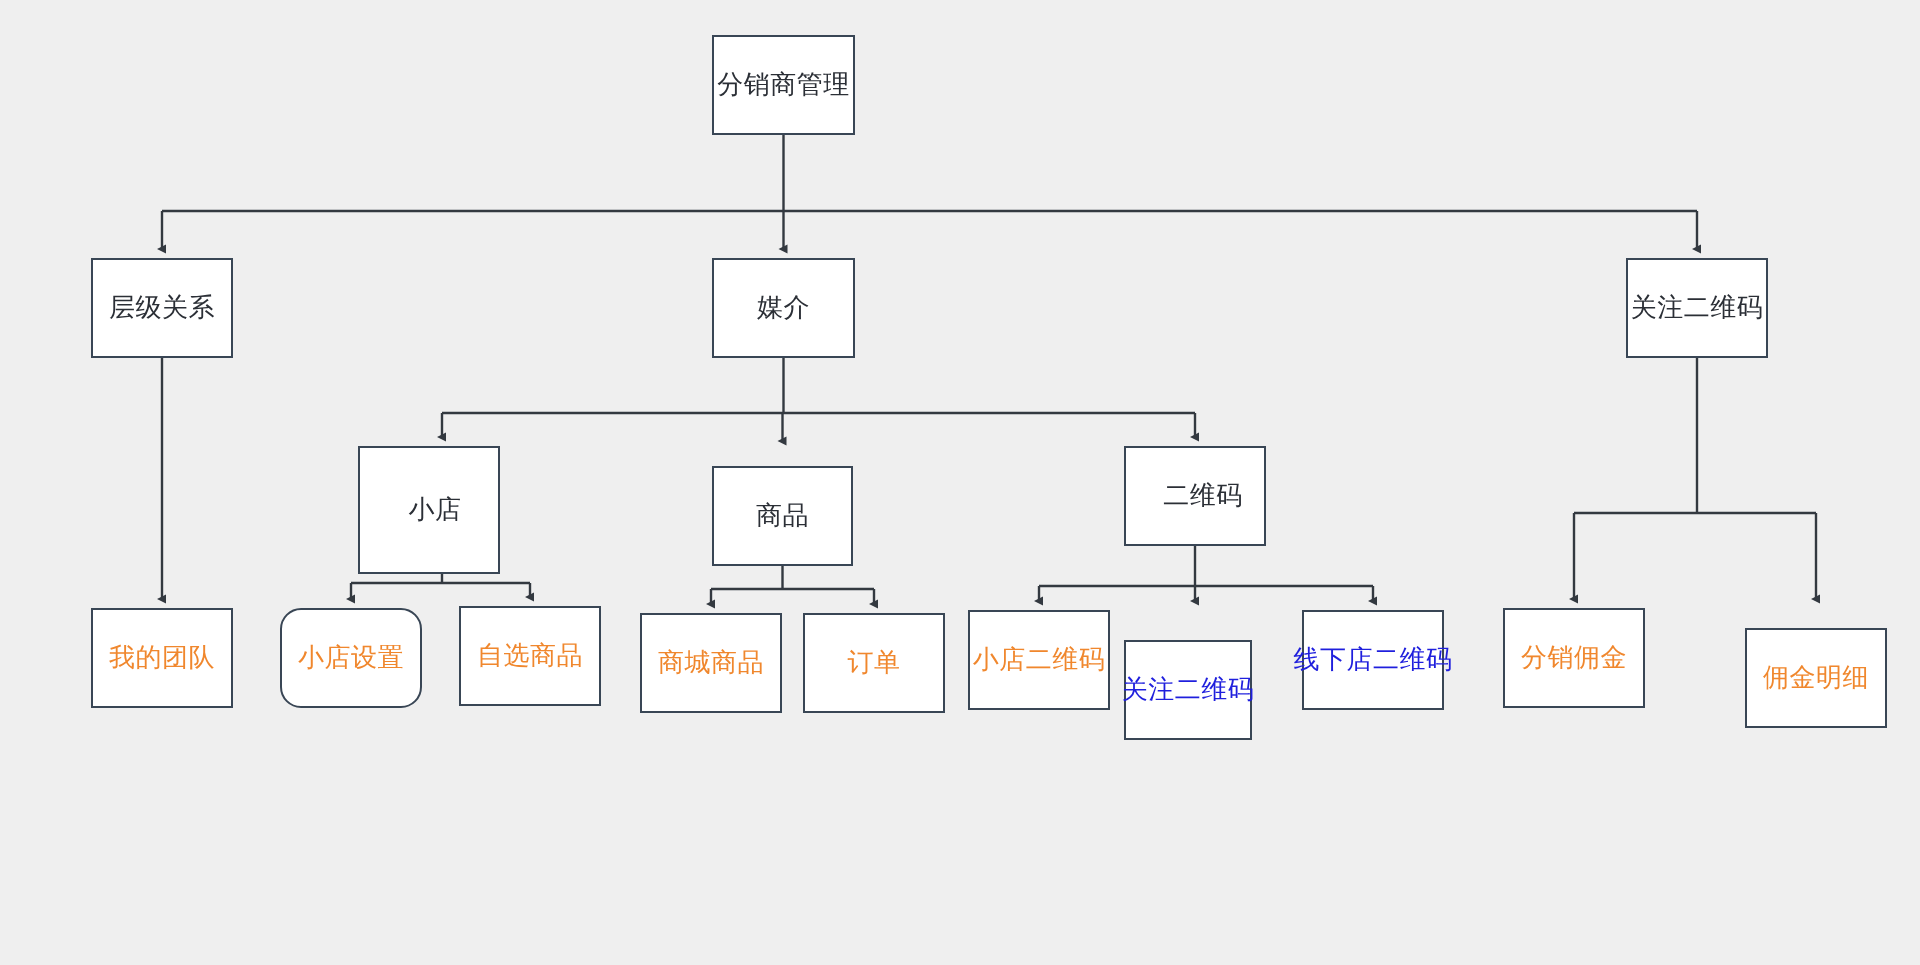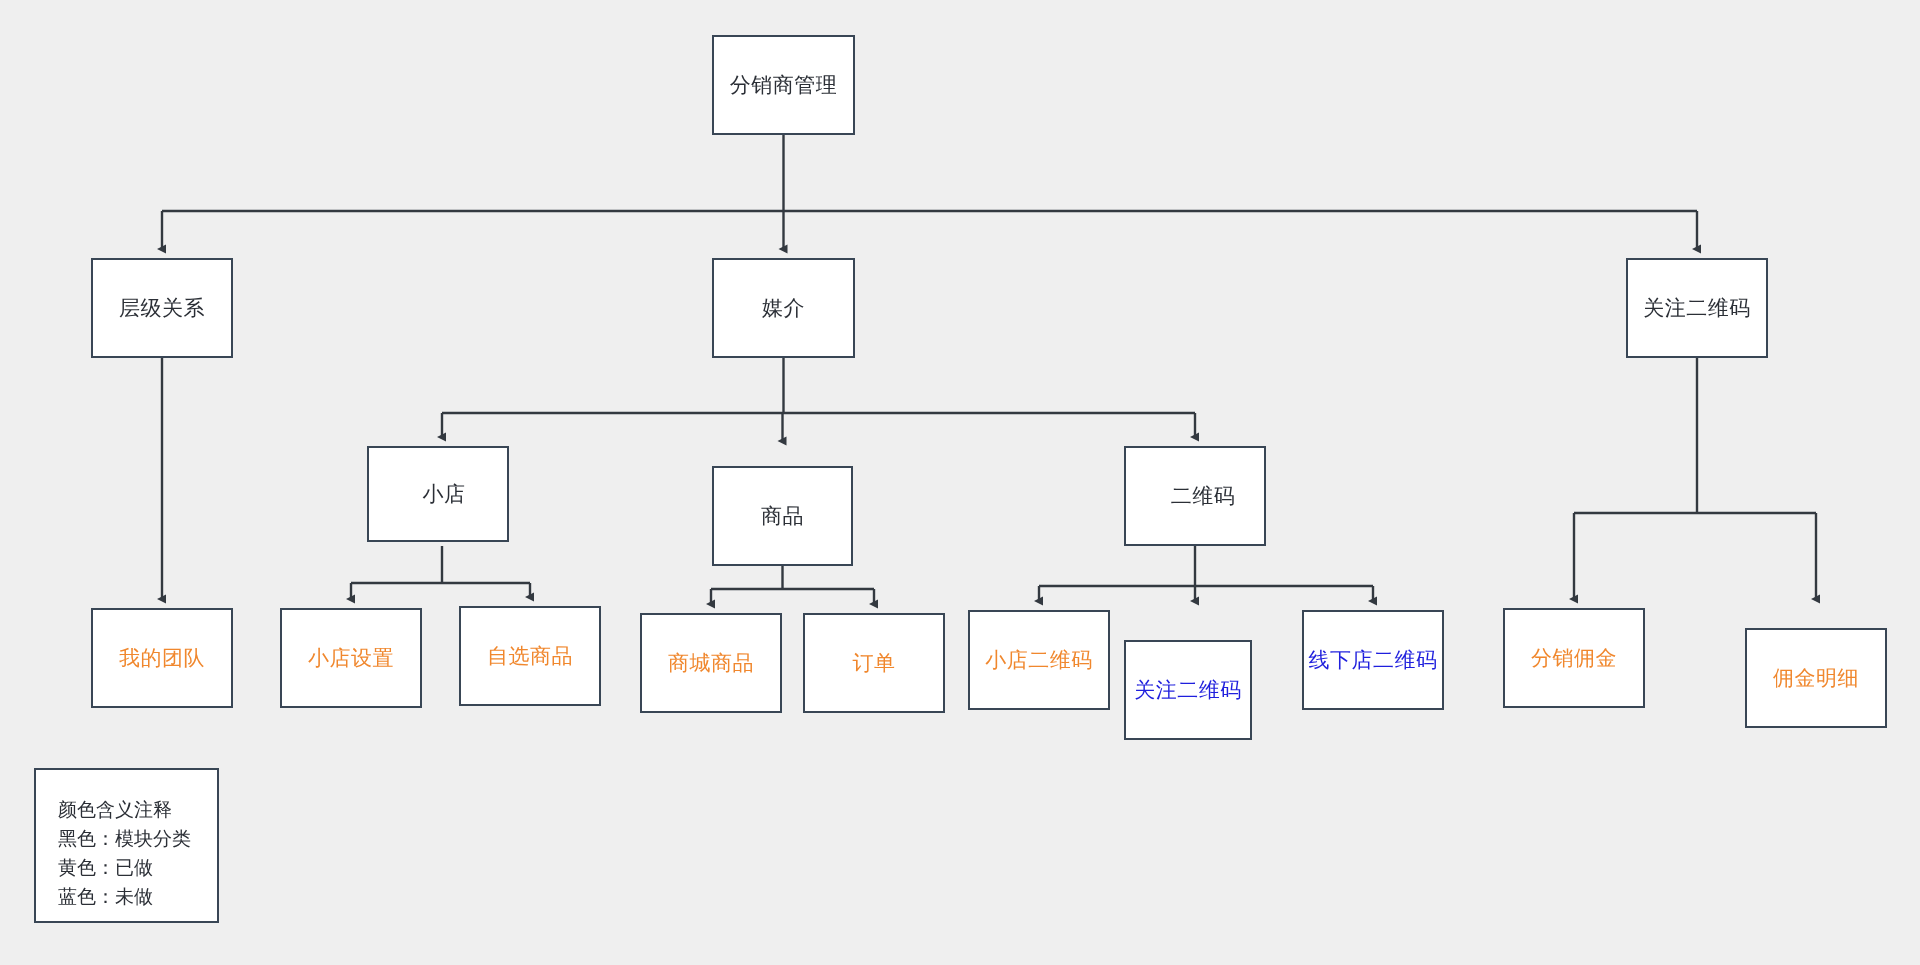--- a/index.html
+++ b/index.html
@@ -33,21 +33,21 @@
     background: #ffffff;
     border: 2px solid #394655;
     display: flex;
     align-items: center;
     justify-content: center;
     text-align: center;
     line-height: 1.2;
     z-index: 2;
   }
   .node .label {
-    font-size: 21px;
+    font-size: 26px;
     letter-spacing: 0.5px;
     white-space: nowrap;
   }
   .cat .label { color: #2b2f36; }
   .done .label { color: #f0872d; }
   .todo .label { color: #1f1fdd; }
   .legend {
     position: absolute;
     box-sizing: border-box;
     background: #ffffff;
@@ -111,33 +111,33 @@
       </div>
       <div class="node cat" style="left: 91px; top: 258px; width: 142px; height: 100px;">
         <span class="label">层级关系</span>
       </div>
       <div class="node cat" style="left: 712px; top: 258px; width: 143px; height: 100px;">
         <span class="label">媒介</span>
       </div>
       <div class="node cat" style="left: 1626px; top: 258px; width: 142px; height: 100px;">
         <span class="label">关注二维码</span>
       </div>
-      <div class="node cat" style="left: 367px; top: 446px; width: 142px; height: 96px; padding-left: 12px;">
+      <div class="node cat" style="left: 358px; top: 446px; width: 142px; height: 128px; padding-left: 12px;">
         <span class="label">小店</span>
       </div>
       <div class="node cat" style="left: 712px; top: 450px; width: 141px; height: 100px; margin-top: 16px;">
         <span class="label">商品</span>
       </div>
       <div class="node cat" style="left: 1124px; top: 446px; width: 142px; height: 100px; padding-left: 16px;">
         <span class="label">二维码</span>
       </div>
       <div class="node done" style="left: 91px; top: 608px; width: 142px; height: 100px;">
         <span class="label">我的团队</span>
       </div>
-      <div class="node done" style="left: 280px; top: 608px; width: 142px; height: 100px;">
+      <div class="node done" style="left: 280px; top: 608px; width: 142px; height: 100px; border-radius: 21px;">
         <span class="label">小店设置</span>
       </div>
       <div class="node done" style="left: 459px; top: 606px; width: 142px; height: 100px;">
         <span class="label">自选商品</span>
       </div>
       <div class="node done" style="left: 640px; top: 613px; width: 142px; height: 100px;">
         <span class="label">商城商品</span>
       </div>
       <div class="node done" style="left: 803px; top: 613px; width: 142px; height: 100px;">
         <span class="label">订单</span>
@@ -152,20 +152,14 @@
         <span class="label">线下店二维码</span>
       </div>
       <div class="node done" style="left: 1503px; top: 608px; width: 142px; height: 100px;">
         <span class="label">分销佣金</span>
       </div>
       <div class="node done" style="left: 1745px; top: 628px; width: 142px; height: 100px;">
         <span class="label">佣金明细</span>
       </div>
     </div>
 
-  <div class="legend" style="left: 34px; top: 768px; width: 185px; height: 155px;">
-    <div class="legend-line">颜色含义注释</div>
-    <div class="legend-line">黑色：模块分类</div>
-    <div class="legend-line">黄色：已做</div>
-    <div class="legend-line">蓝色：未做</div>
-  </div>
 
 </div>
 
 </body></html>

